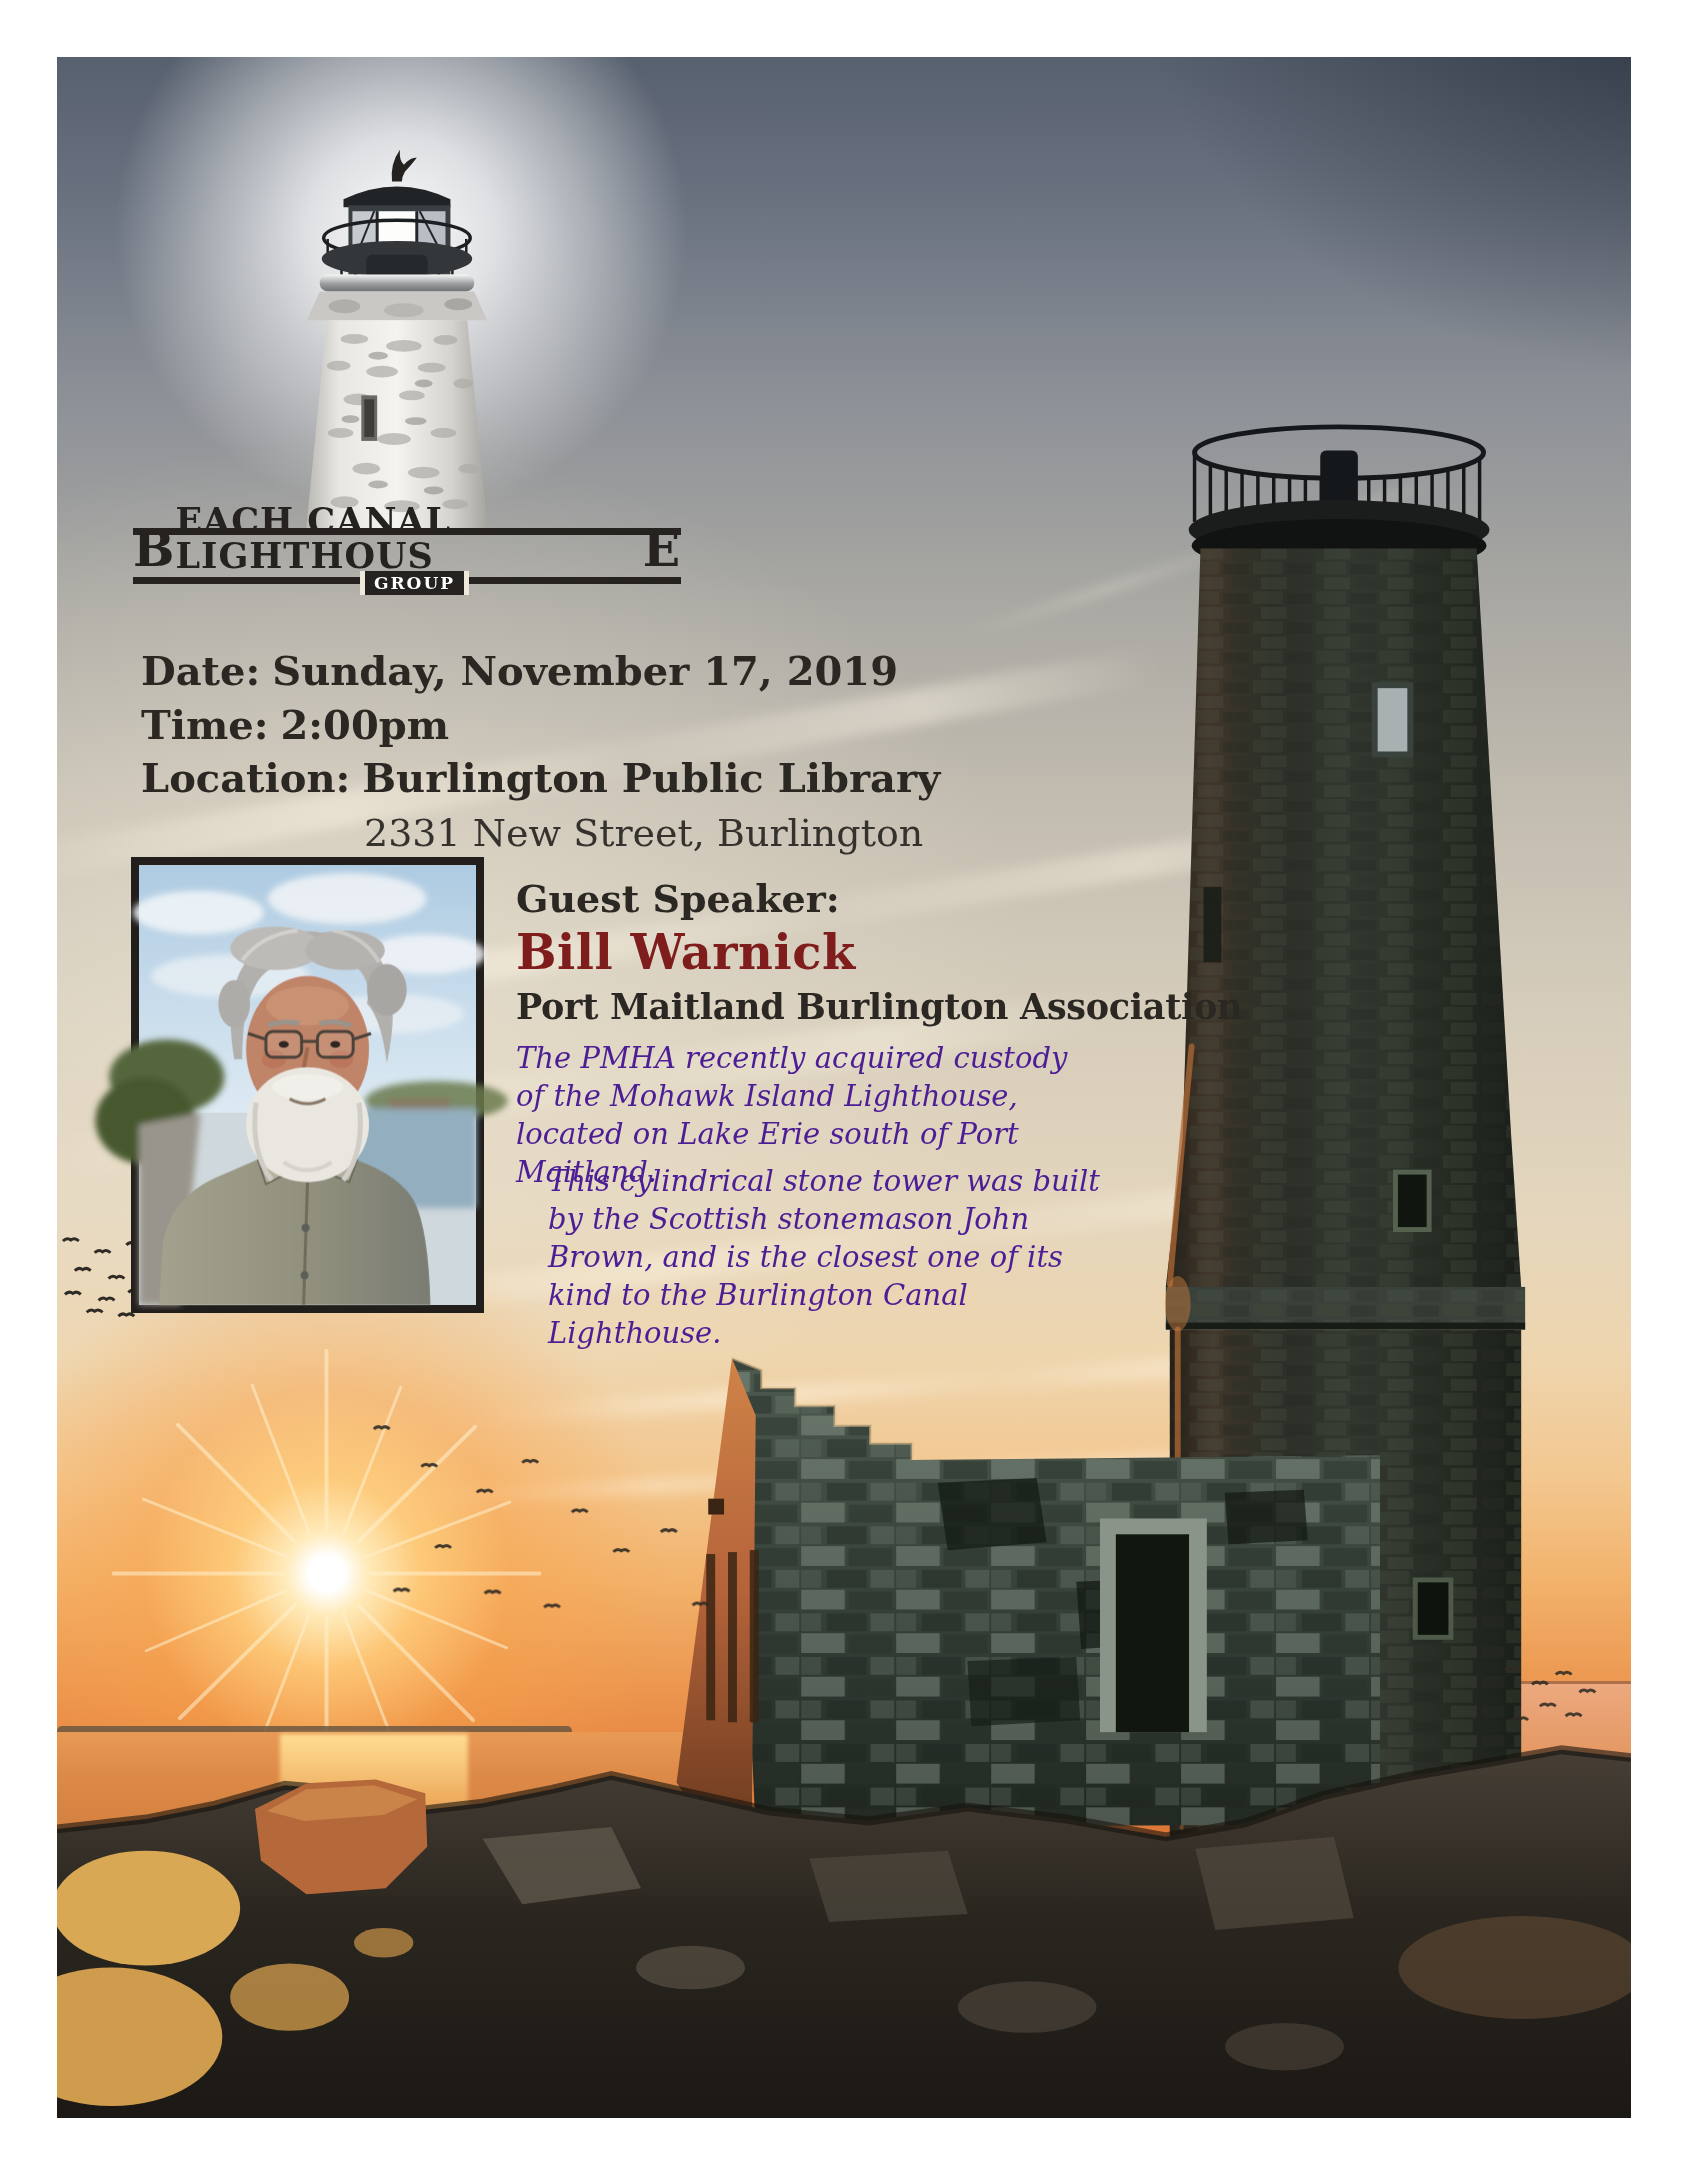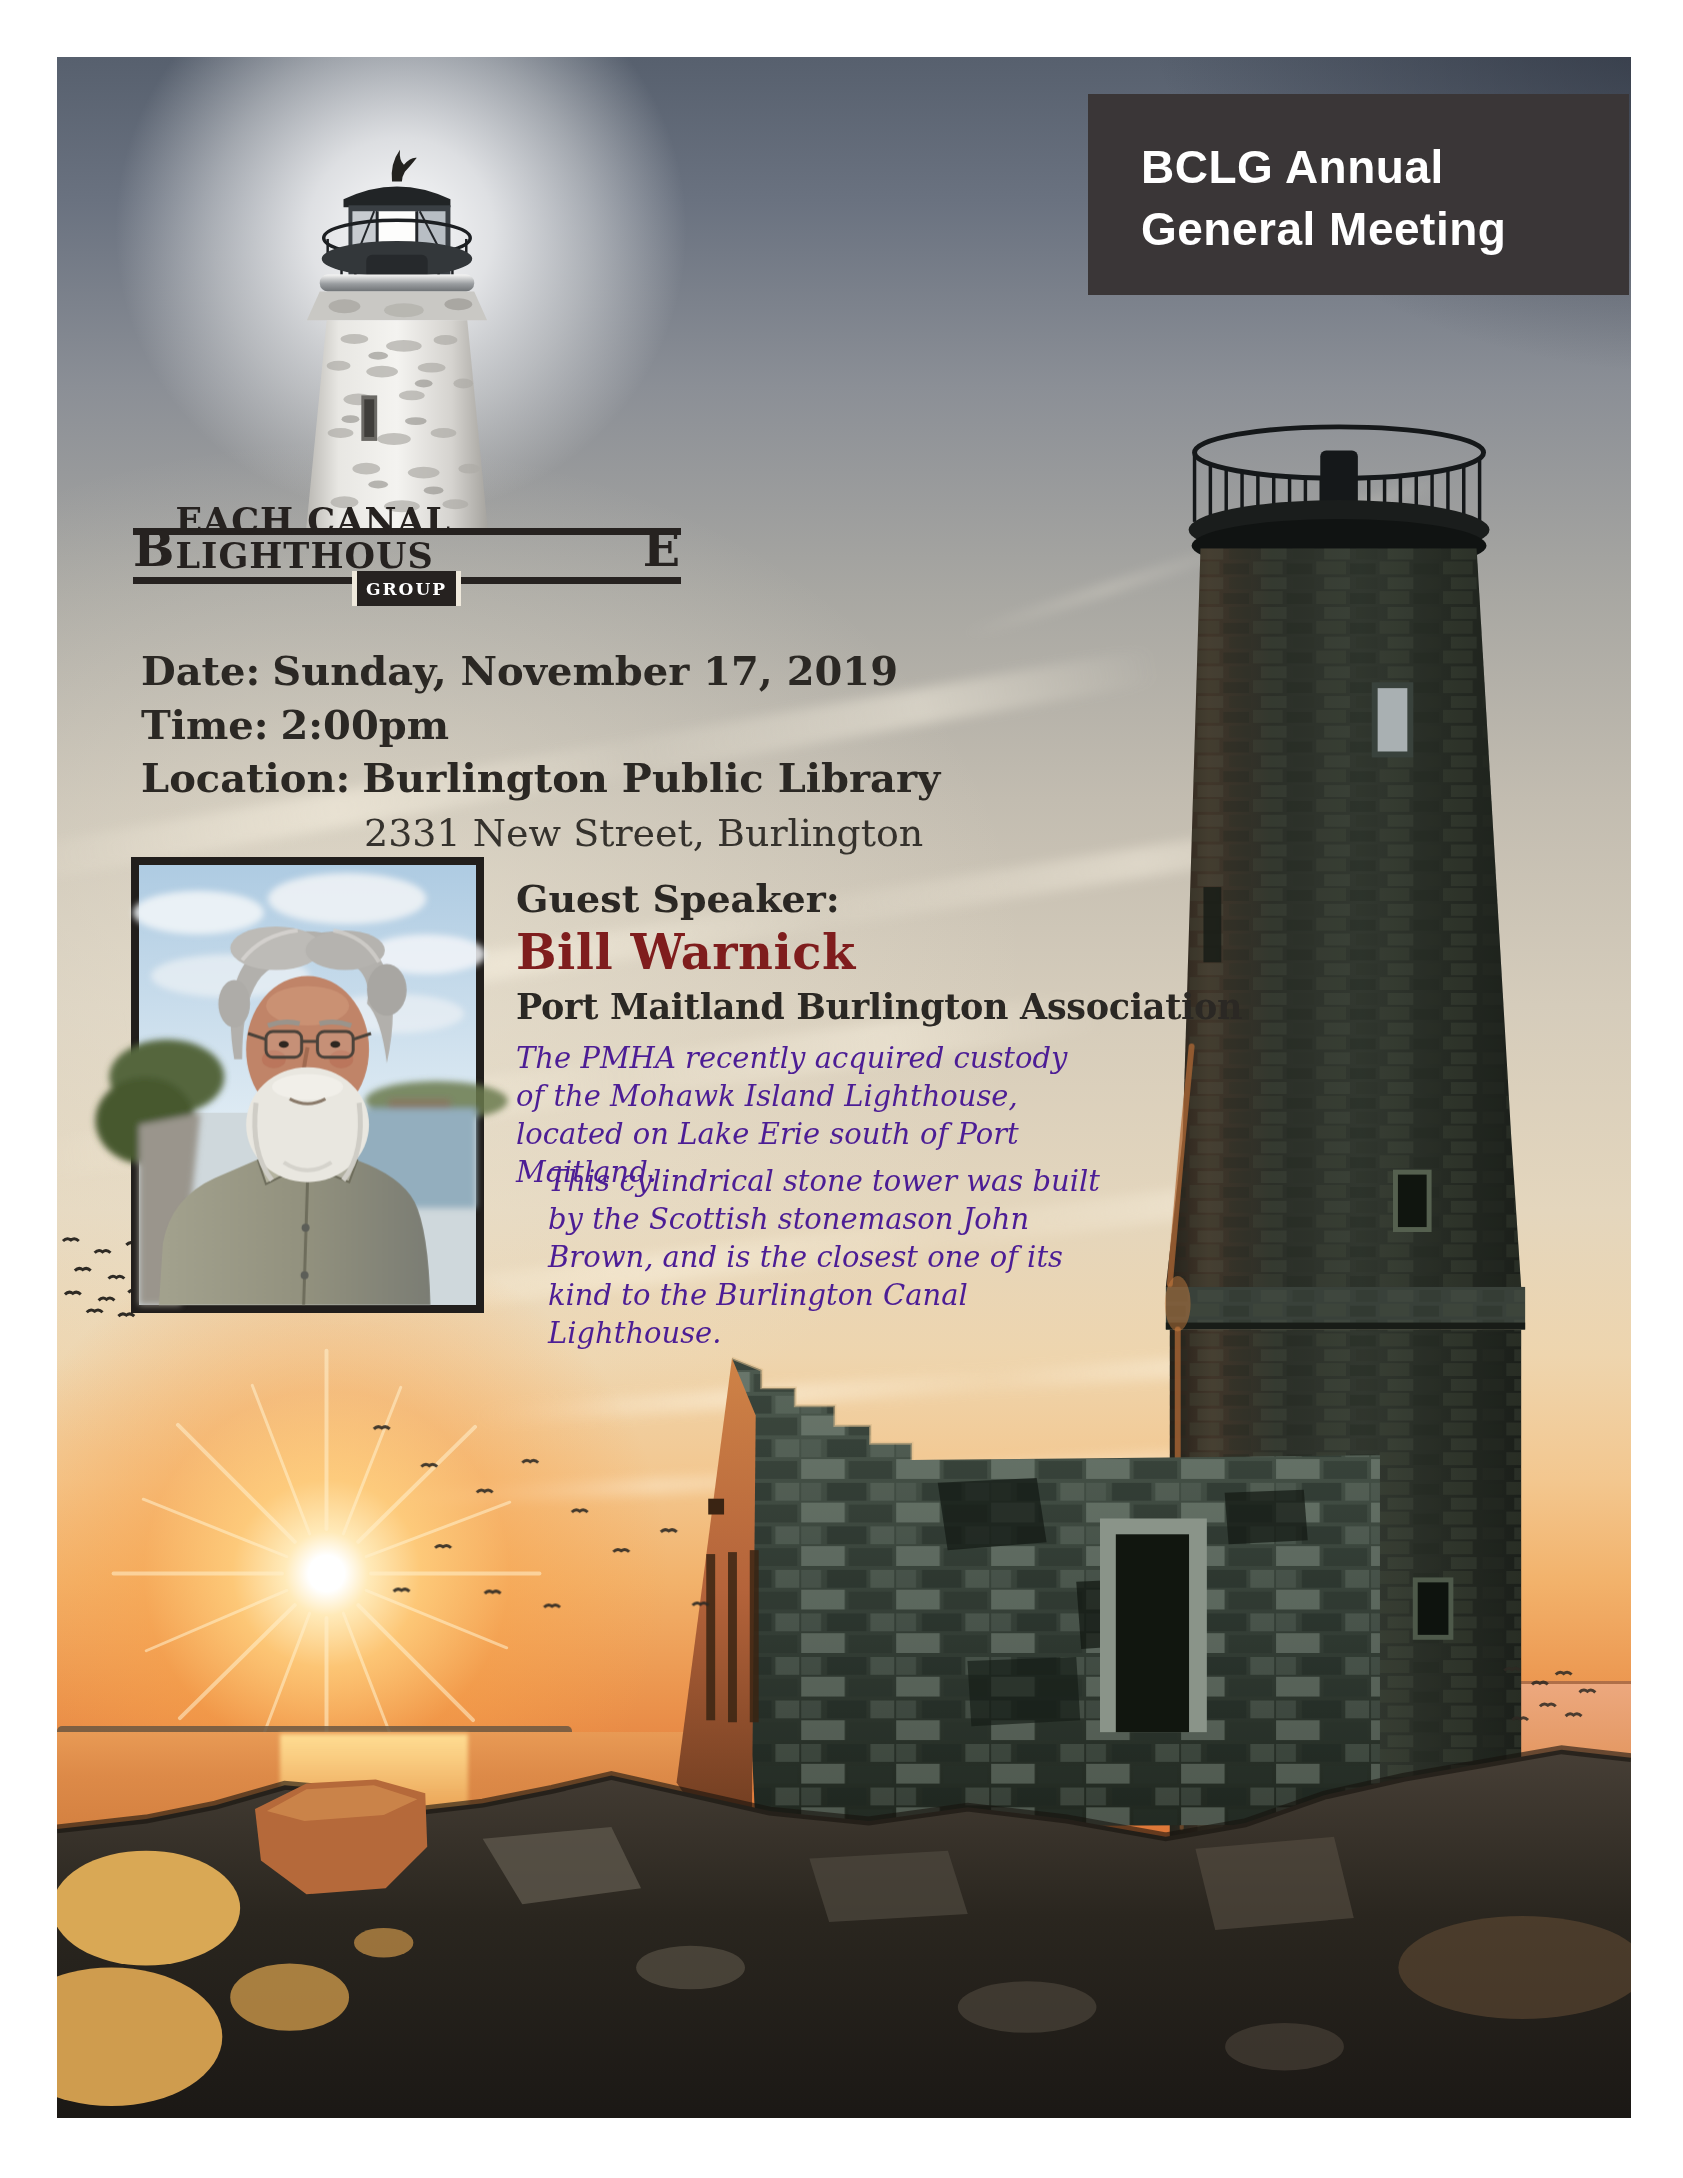--- a/index.html
+++ b/index.html
@@ -36,21 +36,21 @@
   
   .banner{position:absolute;left:1031px;top:37px;width:541px;height:201px;box-sizing:border-box;
     padding:42px 0 0 53px;font-family:"Liberation Sans","DejaVu Sans",sans-serif;
     font-weight:700;font-size:46px;line-height:62px;letter-spacing:0.5px;}
   
   .logo-bar{position:absolute;left:76px;width:548px;height:7px;}
   .logo-text{position:absolute;left:76px;top:473px;width:548px;height:44px;display:flex;
     align-items:flex-end;justify-content:center;font-weight:700;letter-spacing:1px;line-height:1;}
   .logo-text .big{font-size:49px;}
   .logo-text .small{font-size:35px;padding-bottom:1px;}
-  .logo-badge{position:absolute;left:295px;top:514px;width:99px;height:35px;display:flex;
+  .logo-badge{position:absolute;left:303px;top:514px;width:99px;height:24px;display:flex;
     align-items:center;justify-content:center;font-weight:700;font-size:17px;letter-spacing:2px;
     border-left:5px solid #efe9dc;border-right:5px solid #efe9dc;}
   
   .row{position:absolute;left:84px;font-size:40px;font-weight:700;white-space:nowrap;color:#2b2824;}
   .row .lbl{margin-right:12px;}
   .addr{position:absolute;left:307px;font-size:38px;font-weight:400;color:#35322d;white-space:nowrap;}
   
   .gs-head{position:absolute;left:459px;top:819px;font-size:38px;font-weight:700;color:#2b2824;white-space:nowrap;}
   .gs-name{position:absolute;left:459px;top:867px;font-size:48px;font-weight:700;color:#7f1d1d;white-space:nowrap;letter-spacing:0.5px;}
   .gs-affil{position:absolute;left:459px;top:929px;font-size:35px;font-weight:700;color:#2b2824;white-space:nowrap;letter-spacing:-0.3px;}
@@ -359,24 +359,20 @@
           <ellipse cx="150" cy="250" rx="9" ry="4"></ellipse>
         <ellipse cx="76" cy="286" rx="9" ry="4"></ellipse>
           <ellipse cx="142" cy="288" rx="11" ry="4"></ellipse>
         <ellipse cx="104" cy="352" rx="10" ry="4"></ellipse>
           <ellipse cx="160" cy="358" rx="10" ry="4"></ellipse>
       </g>
       <rect x="87" y="262" width="16" height="46" fill="#6b6965"></rect>
       <rect x="90" y="266" width="10" height="38" fill="#3f3d3a"></rect>
     </svg>
 
-    <div class="banner" style="background: rgb(58, 54, 55); color: rgb(255, 255, 255);">
-      <div>BCLG Annual</div>
-      <div>General Meeting</div>
-    </div>
 
     <div class="logo-bar" style="top: 471px; background: rgb(38, 34, 32);"></div>
     <div class="logo-text" style="color: rgb(38, 34, 32);">
       <span class="big">B</span>
         <span class="small">EACH CANAL LIGHTHOUS</span>
         <span class="big">E</span>
     </div>
     <div class="logo-bar" style="top: 520px; background: rgb(38, 34, 32);"></div>
     <div class="logo-badge" style="background: rgb(38, 34, 32); color: rgb(255, 255, 255);">GROUP</div>
 

